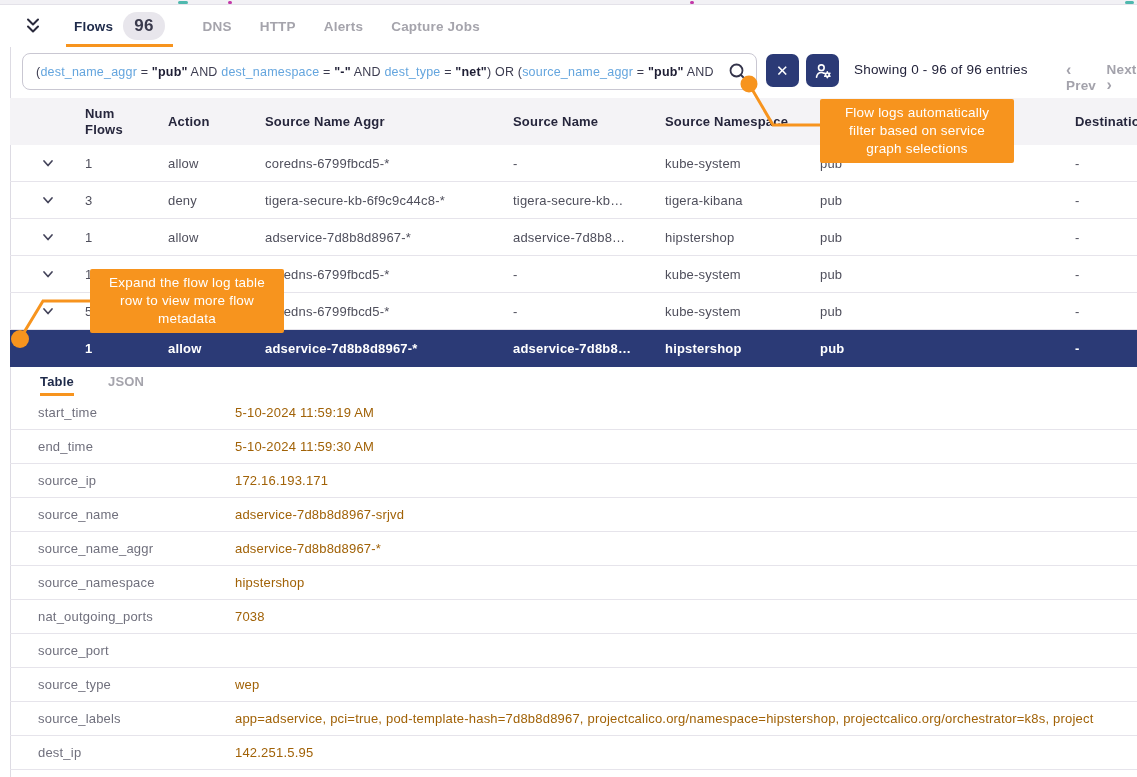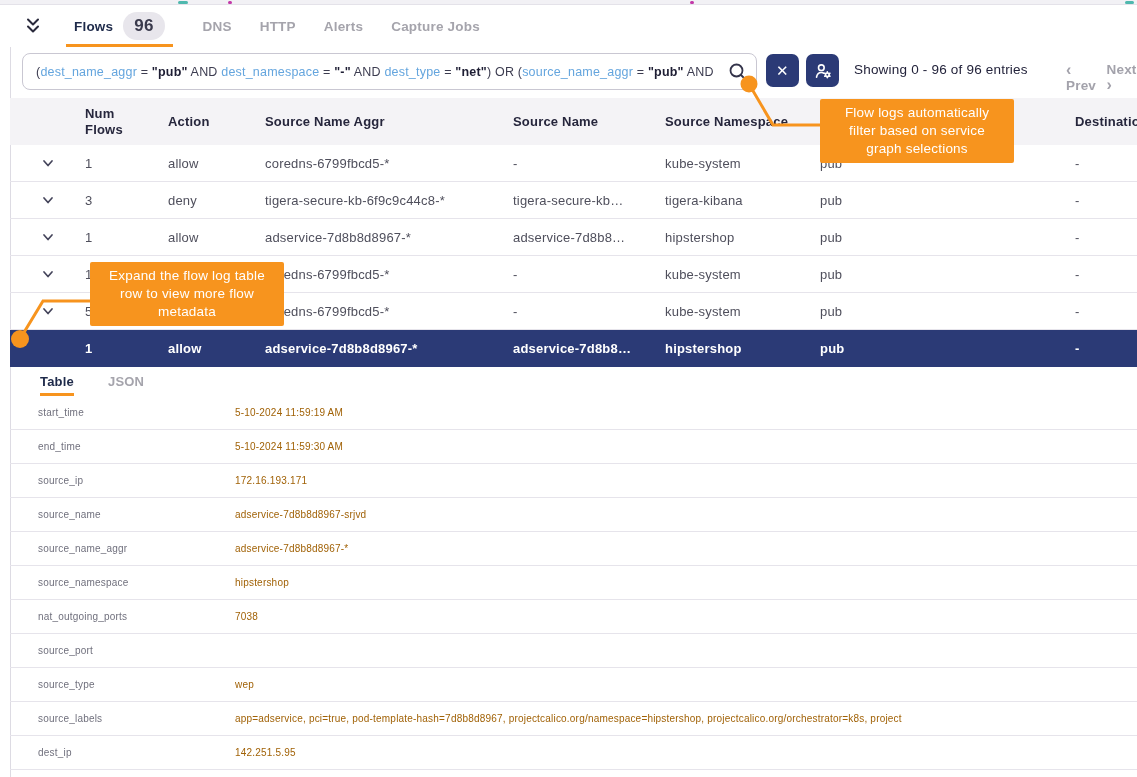--- a/index.html
+++ b/index.html
@@ -56,29 +56,29 @@
   .trow > div{padding-right:14px;overflow:hidden;white-space:nowrap;}
   .chev-cell{display:flex;justify-content:center;padding-right:0 !important;}
   .trow.selected{background:var(--navy);color:#fff;font-weight:bold;border-bottom:none;}
 
   
   .detail-tabs{position:absolute;top:367px;left:10px;width:901px;height:29px;display:flex;align-items:center;padding-left:30px;gap:34px;}
   .dtab{position:relative;font-size:13px;font-weight:bold;color:var(--muted);height:29px;display:flex;align-items:center;cursor:pointer;}
   .dtab.active{color:#1E2A4A;}
   .dtab.active .dtab-underline{position:absolute;left:0;right:0;bottom:0;height:3px;background:var(--orange);}
   .detail-rows{position:absolute;top:396px;left:10px;width:1127px;}
-  .drow{display:grid;grid-template-columns:197px 1fr;height:34px;align-items:center;border-bottom:1px solid var(--sep);padding-left:28px;font-size:10px;}
+  .drow{display:grid;grid-template-columns:197px 1fr;height:34px;align-items:center;border-bottom:1px solid var(--sep);padding-left:28px;font-size:13px;}
   .dkey{color:#70707D;}
   .dval{color:#a16207;white-space:nowrap;overflow:hidden;}
 
   
   .overlay{position:absolute;top:0;left:0;width:1137px;height:777px;pointer-events:none;z-index:45;}
   .tooltip{position:absolute;background:var(--orange);color:#fff;font-size:13.5px;line-height:18px;text-align:center;padding:5px 8px;white-space:pre-line;z-index:40;border-radius:2px;}
   .tt1{left:820px;top:99px;width:194px;}
-  .tt2{left:90px;top:262px;width:194px;}
+  .tt2{left:90px;top:269px;width:194px;}
 
   svg.icon{display:block;}
 </style>
 </head>
 <body>
 
 <div class="page">
 
   <div class="graph-peek">
     <span class="peek-mark" style="left:178px;width:10px;background:#4FB8AE;"></span>

